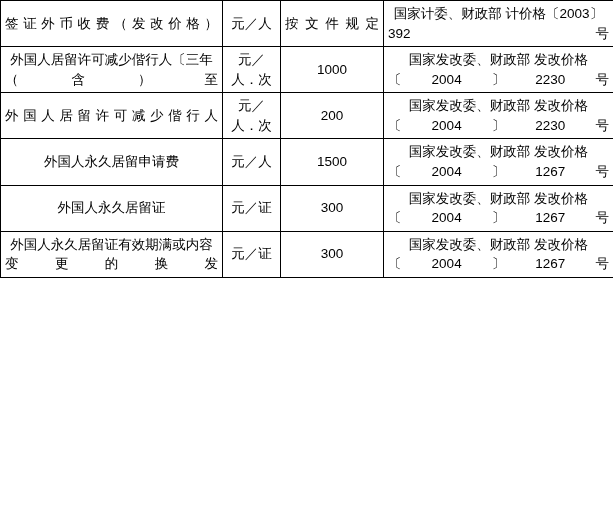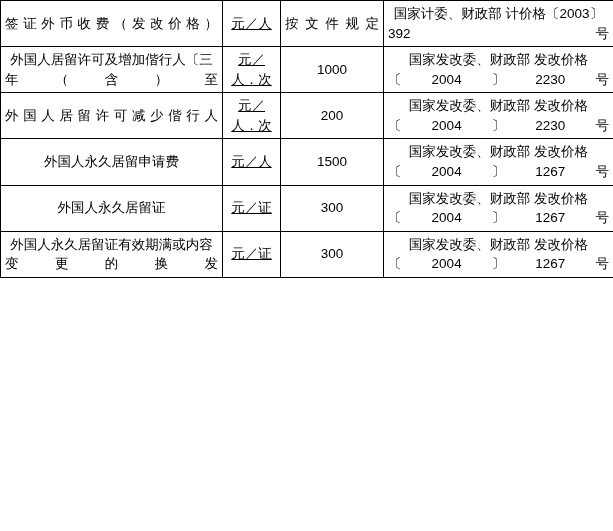--- a/index.html
+++ b/index.html
@@ -36,21 +36,20 @@
     text-align: justify;
     text-align-last: justify;
     text-justify: inter-ideograph;
   }
   td.item.center {
     text-align: center;
     text-align-last: center;
   }
   td.unit {
     font-size: 13px;
-    text-decoration: underline;
   }
   td.price {
     font-size: 13.5px;
   }
   td.basis {
     text-align: justify;
     text-align-last: justify;
     text-justify: inter-ideograph;
     font-size: 13.5px;
   }
@@ -66,21 +65,21 @@
     <col class="c-basis">
   </colgroup>
   <tbody>
       <tr>
         <td class="item">签证外币收费（发改价格）</td>
         <td class="unit">元／人</td>
         <td class="price item">按文件规定</td>
         <td class="basis">国家计委、财政部  计价格〔2003〕392号</td>
       </tr>
       <tr>
-        <td class="item">外国人居留许可及增加偕行人〔三年（含）至</td>
+        <td class="item">外国人居留许可减少偕行人〔三年（含）至</td>
         <td class="unit">元／人．次</td>
         <td class="price">1000</td>
         <td class="basis">国家发改委、财政部  发改价格〔2004〕2230号</td>
       </tr>
       <tr>
         <td class="item">外国人居留许可减少偕行人</td>
         <td class="unit">元／人．次</td>
         <td class="price">200</td>
         <td class="basis">国家发改委、财政部  发改价格〔2004〕2230号</td>
       </tr>

